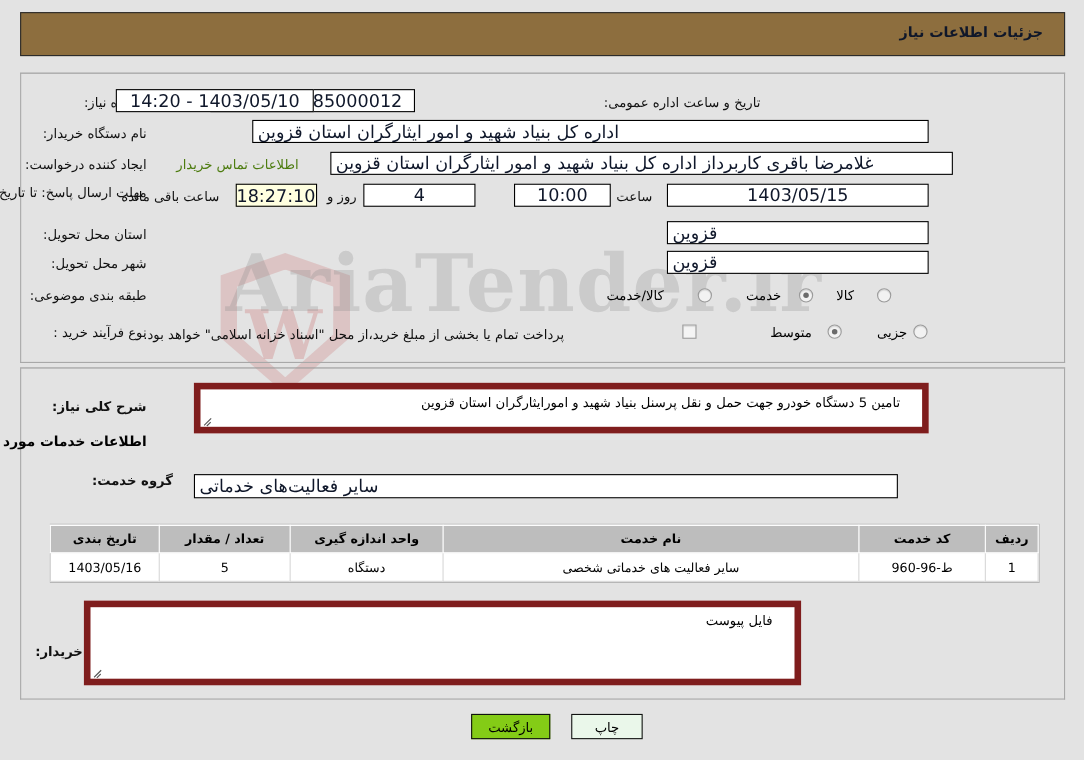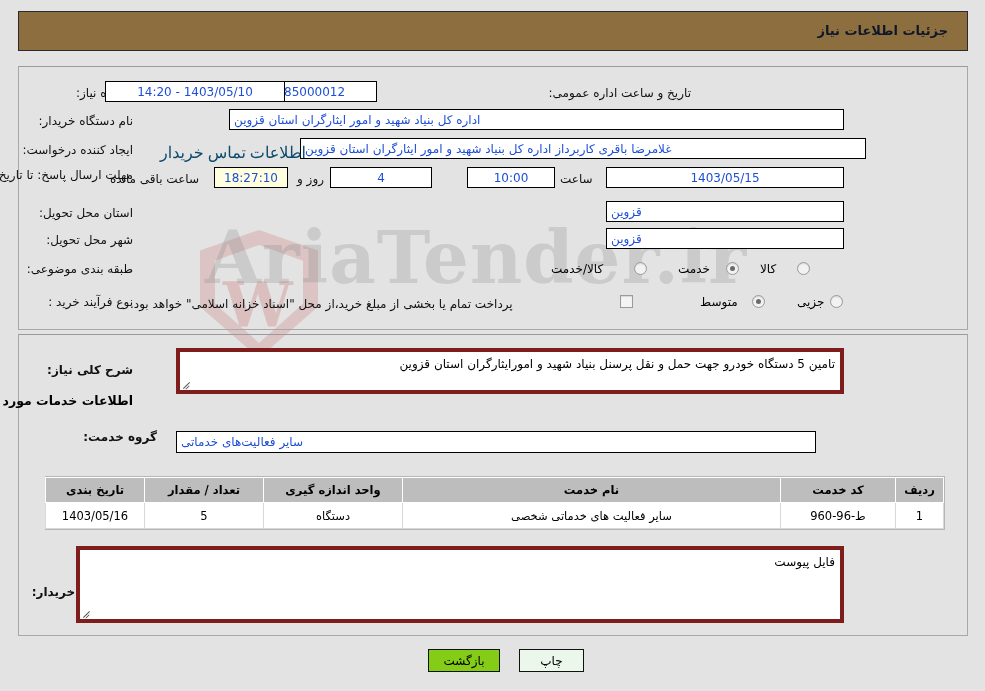--- a/index.html
+++ b/index.html
@@ -97,41 +97,40 @@
     white-space: nowrap;
     font-size: 12px;
     color: #111;
     text-align: right;
   }
   .fld {
     position: absolute;
     z-index: 4;
     background: #ffffff;
     border: 1px solid #000;
-    font-size: 12px;
-    color: #1d4ed8;
+    font-size: 16px;
+    color: #0f172a;
     line-height: 1;
     display: flex;
     align-items: center;
     padding: 0 4px;
     white-space: nowrap;
     overflow: hidden;
   }
   .fld.center { justify-content: center; }
   .fld.right  { justify-content: flex-end; }
   .fld.timer  { background: #ffffe0; justify-content: center; }
 
   .link {
     position: absolute;
     z-index: 5;
-    color: #0c4a6e;
-    font-size: 16px;
+    color: #4d7c0f;
+    font-size: 12px;
     white-space: nowrap;
     cursor: pointer;
-    font-family: Liberation Serif, serif;
   }
 
   
   .radio {
     position: absolute;
     z-index: 5;
     width: 13px; height: 13px;
     border-radius: 50%;
     background: #f2f2f2;
     border: 1px solid #9a9a9a;
@@ -158,23 +157,23 @@
     background: #f4f4f4;
     border: 1px solid #9a9a9a;
     box-shadow: inset 0 1px 1px rgba(0,0,0,0.12);
   }
 
   
   .ta {
     position: absolute;
     z-index: 4;
     background: #fff;
-    border: 4px solid #7f1d1d;
-    font-size: 12px;
-    padding: 4px 5px 0 5px;
+    border: 6px solid #7f1d1d;
+    font-size: 12px;
+    padding: 4px 20px 0 5px;
     overflow: hidden;
     line-height: 1.4;
   }
   .ta .grip {
     position: absolute;
     left: 2px; bottom: 1px;
     width: 10px; height: 10px;
   }
   .ta .grip::before,
   .ta .grip::after {
@@ -347,21 +346,21 @@
           <td>سایر فعالیت های خدماتی شخصی</td>
           <td>دستگاه</td>
           <td>5</td>
           <td>1403/05/16</td>
         </tr>
       </tbody>
     </table>
   </div>
 
   <div class="lbl bold" style="right:852px; top:585px;">توضیحات خریدار:</div>
-  <div class="ta" style="left:76px; top:546px; width:768px; height:77px; text-align:right;">
+  <div class="ta" style="left:76px; top:546px; width:652px; height:77px; text-align:right;">
     <span>فایل پیوست</span>
     <span class="grip"></span>
   </div>
 
   <div class="btn" id="btn-print" style="left:519px; top:649px; width:65px;">چاپ</div>
   <div class="btn" id="btn-back" style="left:428px; top:649px; width:72px;">بازگشت</div>
 
 </div>
 
 </body></html>

